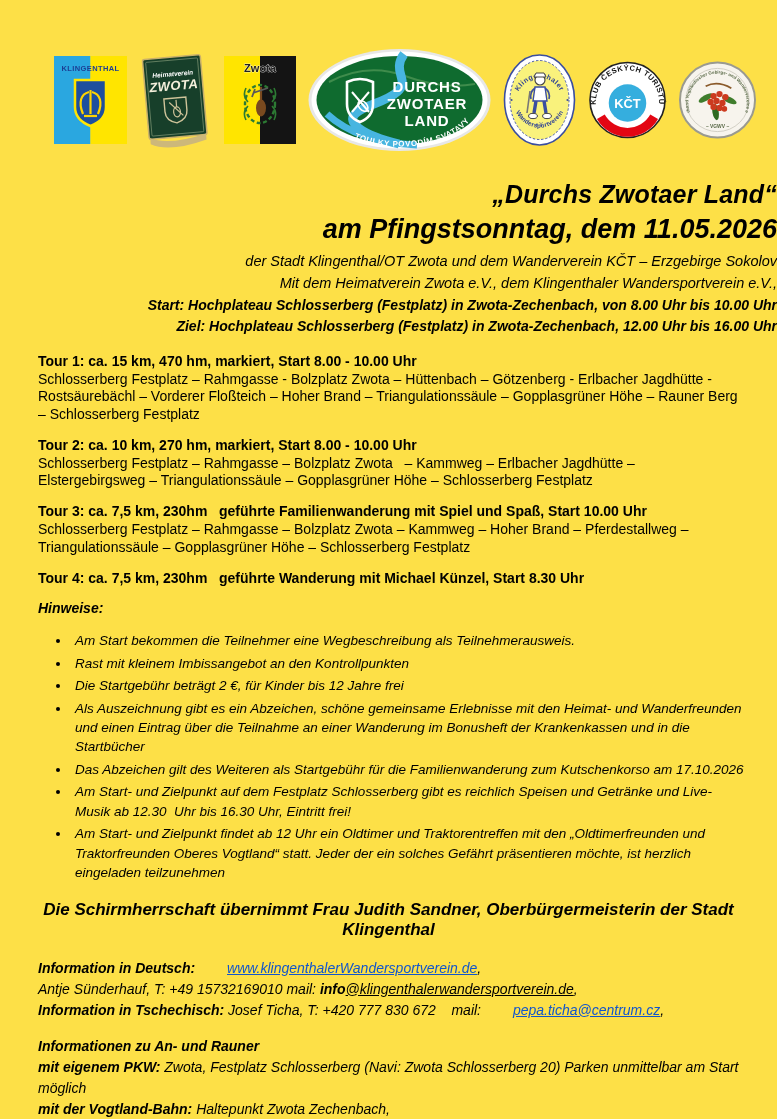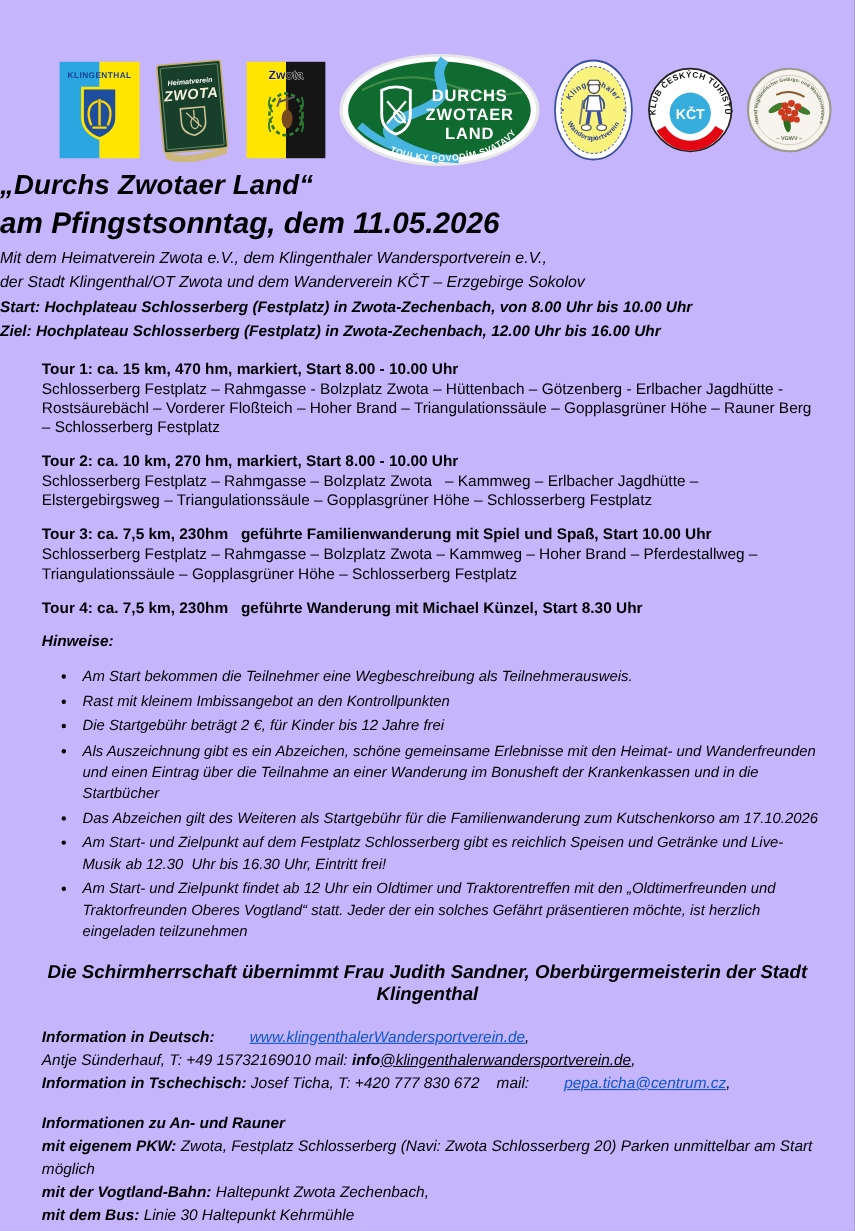--- a/index.html
+++ b/index.html
@@ -1,28 +1,28 @@
 <!DOCTYPE html>
 <html><head>
 <meta charset="utf-8">
 <style>
   html,body { margin:0; padding:0; background:#888; }
   .page {
     position:relative; width:777px; height:1119px; margin:0 auto;
-    background:#c4b5fd; overflow:hidden; color:#000;
+    background:#fde047; overflow:hidden; color:#000;
     font-family:"Liberation Sans","DejaVu Sans",sans-serif;
   }
   
   .logos {
     display:flex; justify-content:space-between; align-items:center;
     margin:46px 20px 0 54px; height:108px;
   }
   .logo { flex:0 0 auto; }
   
-  .title-block { text-align:left; }
+  .title-block { text-align:right; margin-top:26px; }
   .title1 { font-size:25px; font-weight:bold; font-style:italic; letter-spacing:.2px; }
   .title2 { font-size:27px; font-weight:bold; font-style:italic; margin-top:5px; }
   .sub    { font-size:14.5px; font-style:italic; line-height:1.5; margin-top:6px; }
   .startziel { font-size:14px; font-weight:bold; font-style:italic; line-height:1.55; }
   
   .tours { margin:15px 34px 0 38px; font-size:14px; line-height:1.27; }
   .tour  { margin-bottom:13px; }
   .tour-h { font-weight:bold; white-space:pre-wrap; }
   .tour-r { white-space:pre-wrap; }
   
@@ -187,22 +187,22 @@
         </g>
       </g>
       <text x="40" y="68" font-size="5" font-weight="bold" text-anchor="middle" fill="#5a6a48">– VGWV –</text>
     </svg>
   </div>
 
   <div class="title-block">
     <div class="title1">„Durchs Zwotaer Land“</div>
     <div class="title2">am Pfingstsonntag, dem 11.05.2026</div>
     <div class="sub">
+      <div>der Stadt Klingenthal/OT Zwota und dem Wanderverein KČT – Erzgebirge Sokolov</div>
       <div>Mit dem Heimatverein Zwota e.V., dem Klingenthaler Wandersportverein e.V.,</div>
-      <div>der Stadt Klingenthal/OT Zwota und dem Wanderverein KČT – Erzgebirge Sokolov</div>
     </div>
     <div class="startziel">
       <div>Start: Hochplateau Schlosserberg (Festplatz) in Zwota-Zechenbach, von 8.00 Uhr bis 10.00 Uhr</div>
       <div>Ziel: Hochplateau Schlosserberg (Festplatz) in Zwota-Zechenbach, 12.00 Uhr bis 16.00 Uhr</div>
     </div>
   </div>
 
   <div class="tours">
     <div class="tour">
       <div class="tour-h">Tour 1: ca. 15 km, 470 hm, markiert, Start 8.00 - 10.00 Uhr</div>

